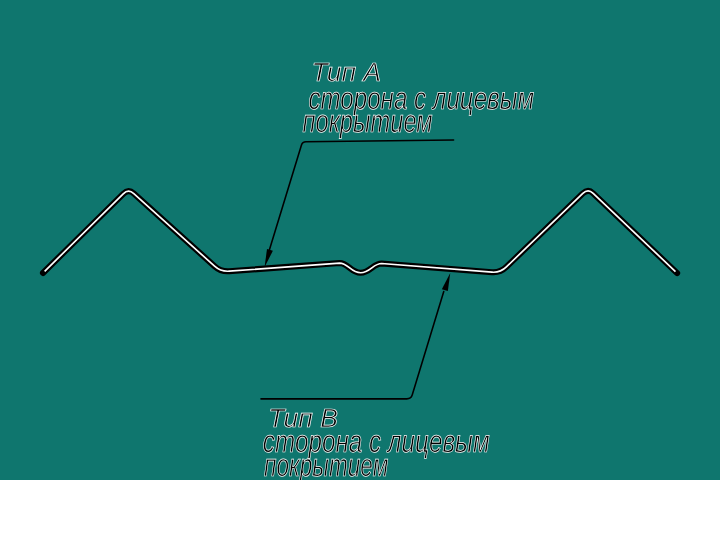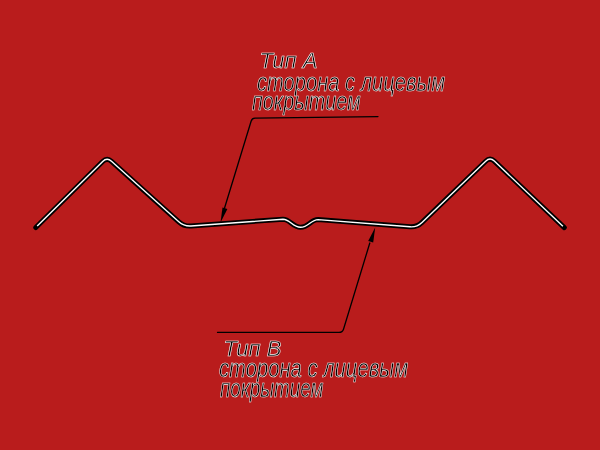--- a/index.html
+++ b/index.html
@@ -1,16 +1,16 @@
 <!DOCTYPE html>
 <html><head>
 <meta charset="utf-8">
 <style>
   html,body{margin:0;padding:0;background:#ffffff;}
-  .page{position:relative;width:600px;height:450px;background:#b91c1c;overflow:hidden;}
+  .page{position:relative;width:600px;height:400px;background:#0f766e;overflow:hidden;}
   svg{display:block;}
 </style>
 </head>
 <body>
 <div class="page">
 <svg width="600" height="450" viewBox="0 0 600 450" xmlns="http://www.w3.org/2000/svg">
 
   <path id="prof" d="M 35.8,227.5 L 102.7,161.5 Q 107.0,157.3 111.5,161.3 L 178.8,221.8 Q 184.0,226.5 191.0,226.0 L 283.0,219.2 C 290,219.2 292.5,227.3 300.5,227.3 C 308.5,227.3 311,219.6 318,219.6 L 410.0,226.8 Q 417.0,227.3 422.0,222.4 L 485.7,161.2 Q 490.0,157.0 494.3,161.1 L 564.3,227.6" fill="none" stroke="#000000" stroke-width="5" stroke-linecap="round" stroke-linejoin="round"></path>
   <path d="M 37.2,226.1 L 102.7,161.5 Q 107.0,157.3 111.5,161.3 L 178.8,221.8 Q 184.0,226.5 191.0,226.0 L 283.0,219.2 C 290,219.2 292.5,227.3 300.5,227.3 C 308.5,227.3 311,219.6 318,219.6 L 410.0,226.8 Q 417.0,227.3 422.0,222.4 L 485.7,161.2 Q 490.0,157.0 494.3,161.1 L 562.9,226.3" fill="none" stroke="#ffffff" stroke-width="1.4" stroke-linecap="butt" stroke-linejoin="round"></path>
 

